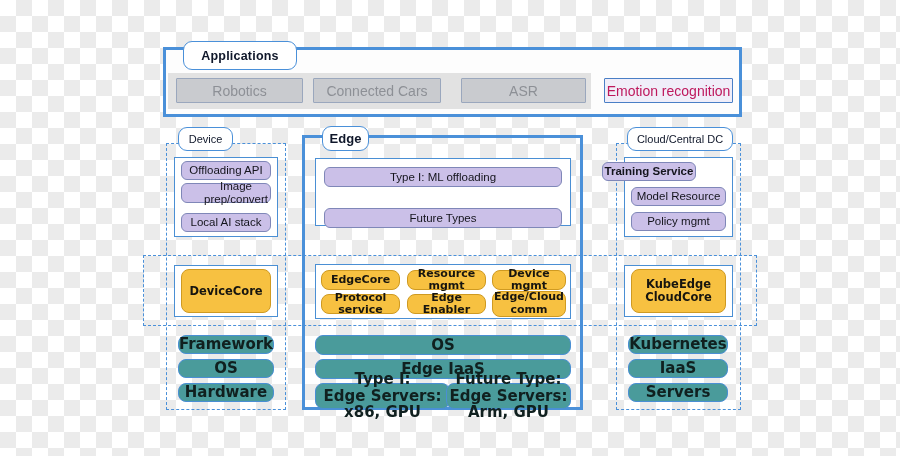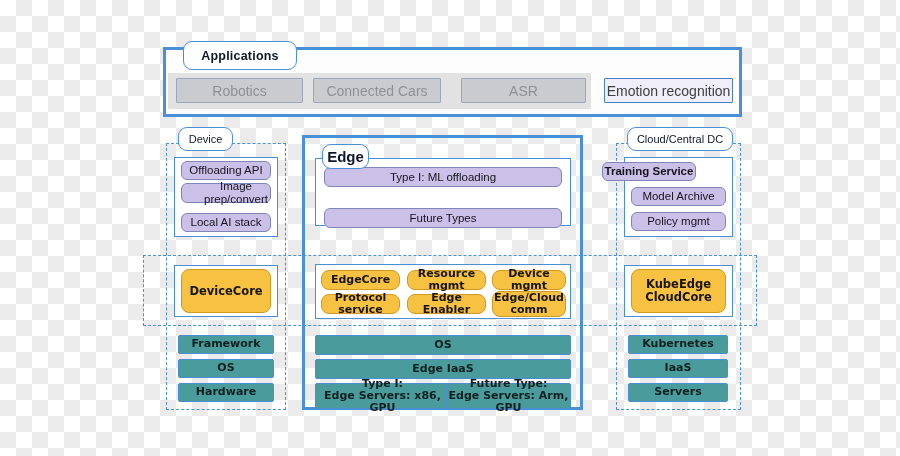--- a/index.html
+++ b/index.html
@@ -48,21 +48,21 @@
     background:#e2e2e2;z-index:12;
   }
   .appbox{
     z-index:14;
     border:1.3px solid #9aa7bd;
     display:flex;align-items:center;justify-content:center;
     font-size:14px;
     border-radius:1px;
   }
   .appbox.disabled{background:#c9cbcf;color:#8d9096;}
-  .appbox.active{background:#f0eef9;color:#404040;border:1.4px solid #4a7fc6;}
+  .appbox.active{background:#f0eef9;color:#be185d;border:1.4px solid #4a7fc6;}
 
   
   .zone-dashed{
     border:1.5px dashed #4a90d9;
     background:transparent;
     z-index:8;
   }
   #edgeZone{
     left:302px;top:135px;width:281px;height:275px;
     border:3.2px solid #4a90d9;
@@ -97,22 +97,22 @@
     background:#cbc0e8;border:1.2px solid #7f87b8;border-radius:6px;
     color:#14141c;font-size:11.5px;
     font-family:"Liberation Sans", sans-serif;
   }
   .chip.orange{
     background:#f7c141;border:1.3px solid #cf9a21;border-radius:8px;
     color:#17150f;font-size:11px;font-weight:bold;
     font-family:"DejaVu Sans", sans-serif;
   }
   .chip.teal{
-    background:#4a9b9b;border:1.2px solid #4a8fd4;border-radius:2px;
-    color:#10201f;font-size:11px;font-weight:bold;
+    background:#4a9b9b;border:1.2px solid #4a8fd4;border-radius:8px;
+    color:#10201f;font-size:15px;font-weight:bold;
     font-family:"DejaVu Sans", sans-serif;
   }
   .chip span{display:block;}
 </style>
 </head>
 <body>
 
 <div id="canvas"></div>
 
 <div class="abs" id="appsBox"></div>
@@ -139,51 +139,51 @@
 <div class="chip purple" style="left:181px;top:213px;width:90px;height:19px;">Local AI stack</div>
 
 <div class="abs panel" style="left:174px;top:265px;width:104px;height:52px;"></div>
 <div class="chip orange" style="left:181px;top:269px;width:90px;height:44px;font-size:11.5px;">DeviceCore</div>
 
 <div class="chip teal" style="left:178px;top:335px;width:96px;height:19px;">Framework</div>
 <div class="chip teal" style="left:178px;top:359px;width:96px;height:19px;">OS</div>
 <div class="chip teal" style="left:178px;top:383px;width:96px;height:19px;">Hardware</div>
 
 <div class="abs" id="edgeZone"></div>
-<div class="tab" style="left:322px;top:144px;width:45px;height:23px;font-size:15px;font-weight:bold;">Edge</div>
+<div class="tab" style="left:322px;top:126px;width:45px;height:23px;font-size:13px;font-weight:bold;">Edge</div>
 
 <div class="abs panel" style="left:315px;top:158px;width:256px;height:68px;"></div>
 <div class="chip purple" style="left:324px;top:167px;width:238px;height:20px;">Type I: ML offloading</div>
 <div class="chip purple" style="left:324px;top:196px;width:238px;height:20px;margin-top:12px;">Future Types</div>
 
 <div class="abs panel" style="left:315px;top:264px;width:256px;height:55px;"></div>
 <div class="chip orange" style="left:321px;top:270px;width:79px;height:20px;">EdgeCore</div>
 <div class="chip orange" style="left:407px;top:270px;width:79px;height:20px;">Resource mgmt</div>
 <div class="chip orange" style="left:492px;top:270px;width:74px;height:20px;">Device mgmt</div>
 <div class="chip orange" style="left:321px;top:294px;width:79px;height:20px;">Protocol service</div>
 <div class="chip orange" style="left:407px;top:294px;width:79px;height:20px;">Edge Enabler</div>
-<div class="chip orange" style="left:492px;top:291px;width:74px;height:26px;">
+<div class="chip orange" style="left:492px;top:291px;width:74px;height:26px;align-items:flex-end;">
   <span>Edge/Cloud<br>comm</span>
 </div>
 
 <div class="chip teal" style="left:315px;top:335px;width:256px;height:20px;">OS</div>
 <div class="chip teal" style="left:315px;top:359px;width:256px;height:20px;">Edge IaaS</div>
 <div class="chip teal" style="left:315px;top:383px;width:135px;height:26px;">
   <span>Type I:<br>Edge Servers: x86, GPU</span>
 </div>
 <div class="chip teal" style="left:446px;top:383px;width:125px;height:26px;">
   <span>Future Type:<br>Edge Servers: Arm, GPU</span>
 </div>
 
 <div class="abs zone-dashed" style="left:616px;top:143px;width:125px;height:267px;"></div>
 <div class="tab" style="left:627px;top:127px;width:104px;height:22px;font-size:11px;">Cloud/Central DC</div>
 
 <div class="abs panel" style="left:624px;top:157px;width:109px;height:80px;"></div>
 <div class="chip purple" style="left:602px;top:162px;width:94px;height:19px;font-weight:bold;">Training Service</div>
-<div class="chip purple" style="left:631px;top:187px;width:95px;height:19px;">Model Archive</div>
+<div class="chip purple" style="left:631px;top:187px;width:95px;height:19px;">Model Resource</div>
 <div class="chip purple" style="left:631px;top:212px;width:95px;height:19px;">Policy mgmt</div>
 
 <div class="abs panel" style="left:624px;top:265px;width:109px;height:52px;"></div>
 <div class="chip orange" style="left:631px;top:269px;width:95px;height:44px;font-size:11.5px;">
   <span>KubeEdge<br>CloudCore</span>
 </div>
 
 <div class="chip teal" style="left:628px;top:335px;width:100px;height:19px;">Kubernetes</div>
 <div class="chip teal" style="left:628px;top:359px;width:100px;height:19px;">IaaS</div>
 <div class="chip teal" style="left:628px;top:383px;width:100px;height:19px;">Servers</div>

